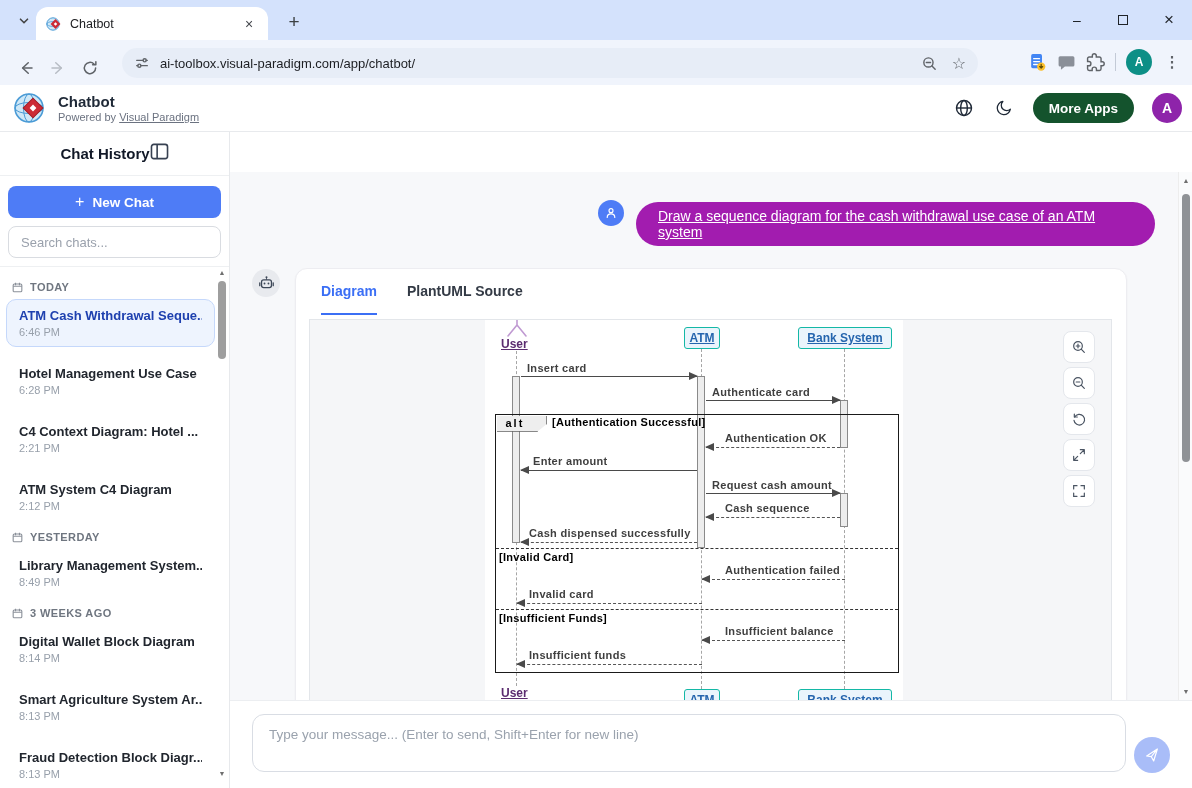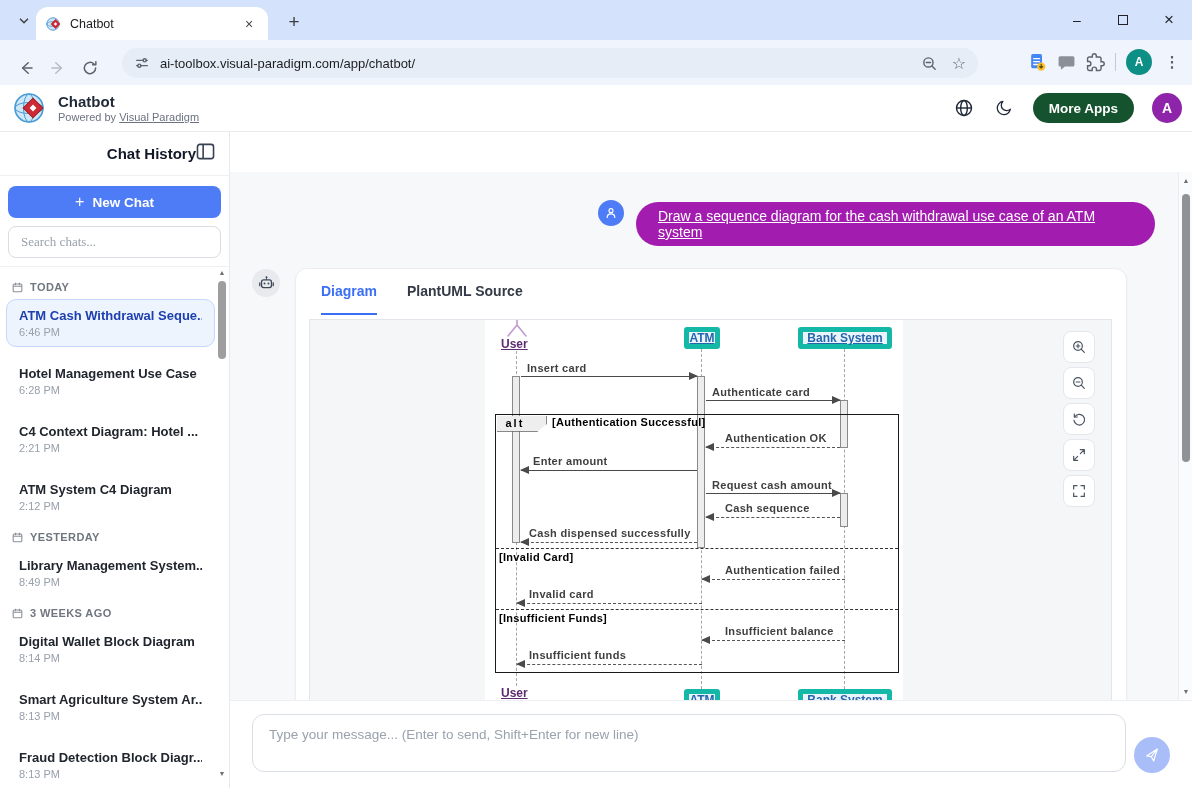--- a/index.html
+++ b/index.html
@@ -35,26 +35,26 @@
   .brandname { font-size:15px; font-weight:700; color:#1f2937; line-height:18px; }
   .poweredby { font-size:11px; color:#6b7280; }
   .poweredby a { color:#6b7280; }
   .appbar-right { position:absolute; right:10px; top:8px; display:flex; align-items:center; gap:18px; }
   .iconbtn { width:22px; height:22px; display:flex; align-items:center; justify-content:center; color:#1f2937; }
   .moreapps { height:30px; padding:0 16px; border-radius:16px; background:#14532d; color:#fff; font-size:13.5px; font-weight:700; display:flex; align-items:center; border:none; }
   .a-avatar { width:30px; height:30px; border-radius:50%; background:#8e24aa; color:#fff; font-size:14px; font-weight:700; display:flex; align-items:center; justify-content:center; }
 
   
   .sidebar { position:absolute; left:0; top:132px; width:230px; height:656px; background:#fff; border-right:1px solid #e7e9ec; }
-  .sb-head { height:44px; display:flex; align-items:center; justify-content:flex-end; padding:0 14px; border-bottom:1px solid #eef0f2; }
+  .sb-head { height:44px; display:flex; align-items:center; justify-content:center; padding:0 14px; border-bottom:1px solid #eef0f2; }
   .sb-title { font-size:15px; font-weight:700; color:#111827; }
   .sb-tools { padding:10px 8px 8px; border-bottom:1px solid #eef0f2; }
   .newchat { width:100%; height:32px; border:none; border-radius:8px; background:#4e7cf6; color:#fff; font-size:13.5px; font-weight:700; display:flex; align-items:center; justify-content:center; gap:8px; font-family:inherit; }
   .newchat .plus { font-size:16px; font-weight:400; }
-  .sb-search { width:100%; height:32px; margin-top:8px; border:1px solid #d9dce1; border-radius:8px; padding:0 12px; font-size:13px; color:#374151; font-family:Liberation Serif, serif; background:#fff; }
+  .sb-search { width:100%; height:32px; margin-top:8px; border:1px solid #d9dce1; border-radius:8px; padding:0 12px; font-size:13px; color:#374151; font-family:Liberation Sans, sans-serif; background:#fff; }
   .sb-search::placeholder { color:#9aa1ac; }
   .sb-list { position:relative; height:512px; overflow:hidden; padding-top:4px; }
   .sb-section { display:flex; align-items:center; gap:7px; margin:10px 12px 6px; font-size:11px; font-weight:700; letter-spacing:.4px; color:#6f7680; }
   .sb-item { margin:2px 14px 10px 6px; padding:8px 12px; border-radius:10px; border:1px solid transparent; }
   .sb-item.active { background:#eef4fe; border-color:#c5d8fb; }
   .sb-item-title { font-size:13px; font-weight:600; color:#21262e; white-space:nowrap; overflow:hidden; }
   .sb-item.active .sb-item-title { color:#1e40af; }
   .sb-item-time { font-size:11px; color:#98a0ab; margin-top:3px; }
   .sb-scroll { position:absolute; right:1px; top:0; width:12px; height:100%; }
   .sb-thumb { position:absolute; left:2px; top:14px; width:8px; height:78px; background:#9e9e9e; border-radius:4px; }
@@ -84,21 +84,21 @@
   .c-thumb { position:absolute; left:3px; top:22px; width:8px; height:268px; background:#8f9296; border-radius:4px; }
 
   
   .composer { position:absolute; left:0; top:568px; width:962px; height:88px; background:#fff; border-top:1px solid #eceef1; }
   .msgbox { position:absolute; left:22px; top:13px; width:874px; height:58px; border:1px solid #d9dde4; border-radius:12px; padding:12px 16px; font-size:13.5px; color:#374151; resize:none; font-family:inherit; }
   .msgbox::placeholder { color:#9aa2ad; }
   .send { position:absolute; left:904px; top:36px; width:36px; height:36px; border-radius:50%; background:#a9bdf8; border:none; display:flex; align-items:center; justify-content:center; }
 
   
   .lifeline { position:absolute; width:0; border-left:1px dashed #a6a6a6; }
-  .pbox { position:absolute; height:22px; background:#eaf4fc; border:5px solid #14b8a6; border-radius:3px; display:flex; align-items:center; justify-content:center; font-size:12px; font-weight:600; color:#2565ae; text-decoration:underline; }
+  .pbox { position:absolute; height:22px; background:#eaf4fc; border:1px solid #14b8a6; border-radius:3px; display:flex; align-items:center; justify-content:center; font-size:12px; font-weight:600; color:#2565ae; text-decoration:underline; }
   .plabel { position:absolute; font-size:12px; font-weight:700; color:#5b2c6f; text-decoration:underline; }
   .act { position:absolute; width:8px; background:#ededed; border:1px solid #8a8a8a; }
   .frag { position:absolute; border:1.5px solid #1a1a1a; }
   .frag-op { position:absolute; width:50px; height:16px; background:#eee; border-right:1.5px solid #1a1a1a; border-bottom:1.5px solid #1a1a1a; clip-path:polygon(0 0,100% 0,100% 55%,82% 100%,0 100%); font-size:11px; font-weight:700; color:#000; padding-left:9px; line-height:15px; letter-spacing:2px; }
   .guard { position:absolute; font-size:11px; font-weight:700; color:#000; white-space:nowrap; letter-spacing:.3px; }
   .mlabel { position:absolute; font-size:11px; font-weight:700; color:#3f3f3f; white-space:nowrap; letter-spacing:.3px; }
   .ln, .lnd { position:absolute; height:0; }
   .ln { border-top:1.5px solid #4a4a4a; }
   .lnd { border-top:1.5px dashed #555; }
   .ah { position:absolute; width:0; height:0; top:-5px; }

